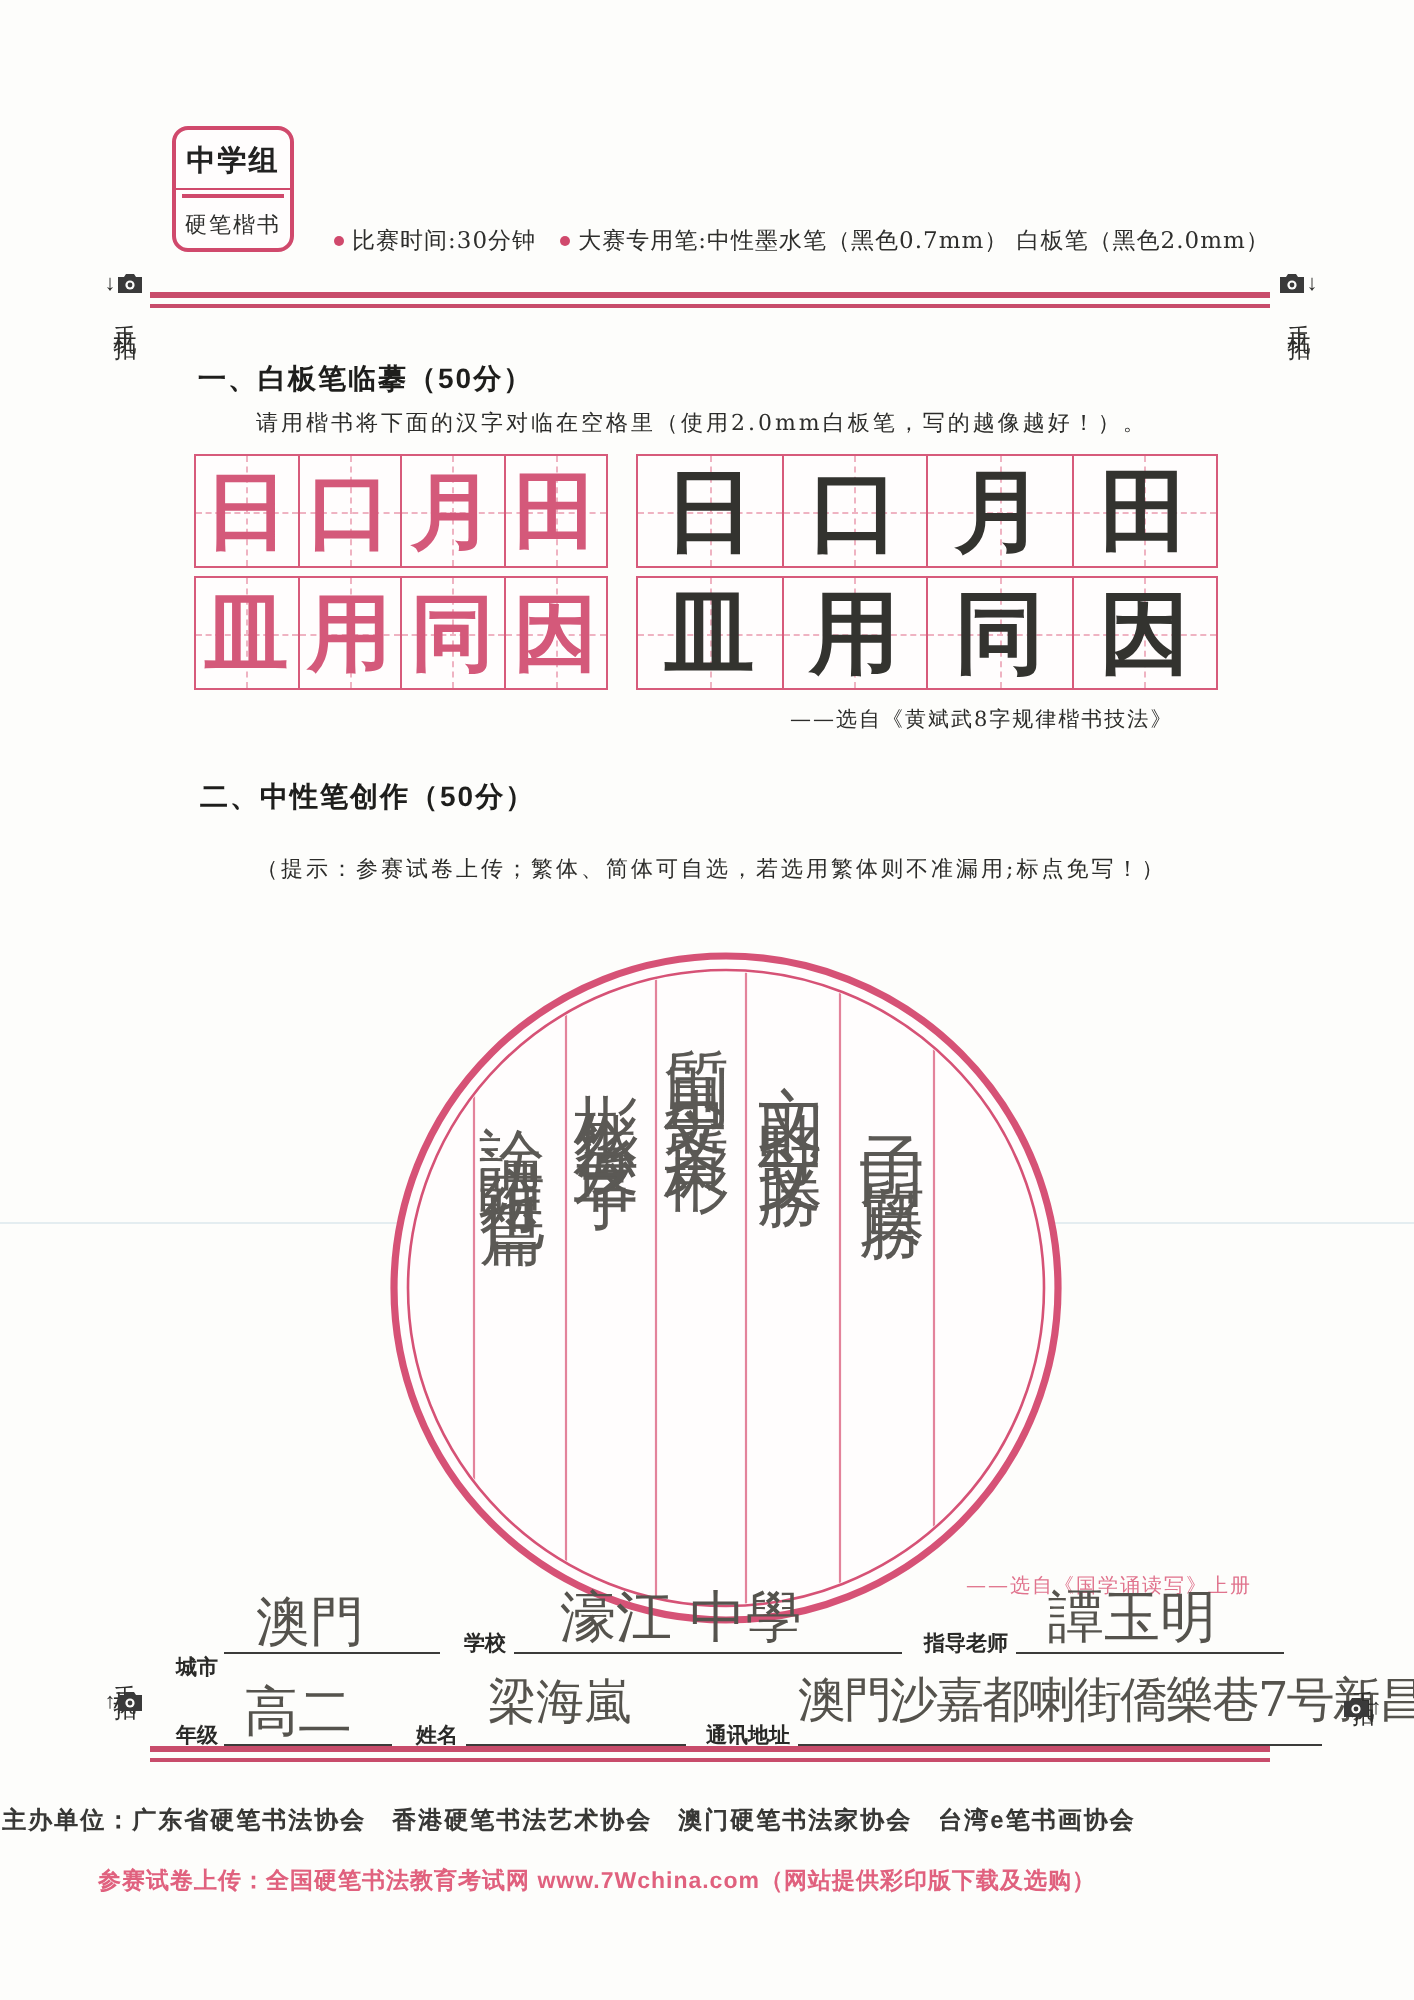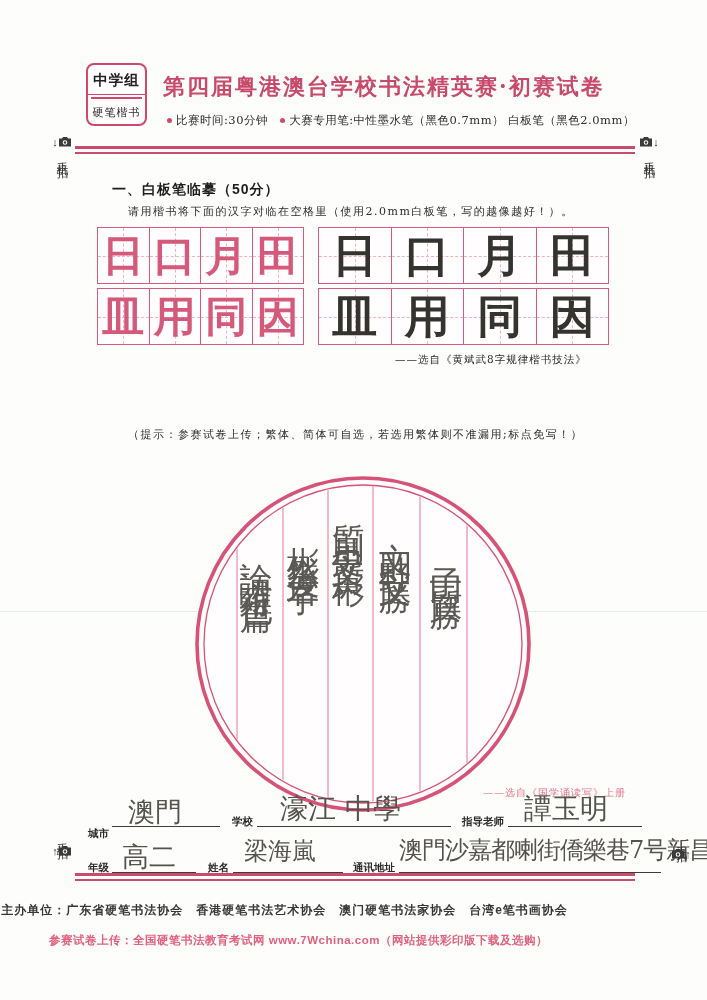--- a/index.html
+++ b/index.html
@@ -72,21 +72,20 @@
 </head>
 <body>
 
 <div class="page">
 
   <div class="abs badge">
     <div class="badge-top">中学组</div>
     <div class="badge-line"></div>
     <div class="badge-bottom">硬笔楷书</div>
   </div>
-  <div class="abs title">第四届粤港澳台学校书法精英赛·初赛试卷</div>
   <div class="abs infoline">
     <span class="dot"></span><span>比赛时间:30分钟</span>
     <span class="dot" style="margin-left:8px;"></span><span>大赛专用笔:中性墨水笔（黑色0.7mm） 白板笔（黑色2.0mm）</span>
   </div>
 
   <div class="abs rule rule-top"></div>
   <div class="abs marker" style="left:45px;top:136px;">
     <div class="icons"><span class="arrow">↓</span><svg width="14" height="11" viewBox="0 0 14 11">
           <path d="M1 2.5h3l1-1.5h4l1 1.5h3v8H1z" fill="#3a3a3a"></path>
           <circle cx="7" cy="6.5" r="2.3" fill="#fdfdfb"></circle>
@@ -96,21 +95,21 @@
   </div>
   <div class="abs marker" style="left:632px;top:136px;">
     <div class="icons"><svg width="14" height="11" viewBox="0 0 14 11">
           <path d="M1 2.5h3l1-1.5h4l1 1.5h3v8H1z" fill="#3a3a3a"></path>
           <circle cx="7" cy="6.5" r="2.3" fill="#fdfdfb"></circle>
           <circle cx="7" cy="6.5" r="1.2" fill="#3a3a3a"></circle>
         </svg><span class="arrow">↓</span></div>
     <div class="vtext">手机拍</div>
   </div>
 
-  <div class="abs h1" style="left:112px;top:181px;">一、白板笔临摹（50分）</div>
+  <div class="abs h1" style="left:99px;top:181px;">一、白板笔临摹（50分）</div>
   <div class="abs instr" style="left:128px;top:204px;">请用楷书将下面的汉字对临在空格里（使用2.0mm白板笔，写的越像越好！）。</div>
 
   <div class="abs" style="left:97px;top:227px;">
     <div class="grid-row">
       <div class="cell cell-model">
           <span>日</span>
         </div>
       <div class="cell cell-model">
           <span>口</span>
         </div>
@@ -163,20 +162,21 @@
           <span>同</span>
         </div>
       <div class="cell cell-practice">
           <span>因</span>
         </div>
     </div>
   </div>
 
   <div class="abs source" style="left:395px;top:353px;">——选自《黄斌武8字规律楷书技法》</div>
 
+  <div class="abs h1" style="left:100px;top:390px;">二、中性笔创作（50分）</div>
   <div class="abs instr" style="left:128px;top:427px;">（提示：参赛试卷上传；繁体、简体可自选，若选用繁体则不准漏用;标点免写！）</div>
 
   <div class="abs scanline"></div>
 
   <svg class="abs" style="left:190px;top:473px;" width="346" height="346">
     <defs>
         <clipPath id="cclip">
           <circle cx="173" cy="171" r="158"></circle>
         </clipPath>
       </defs>

